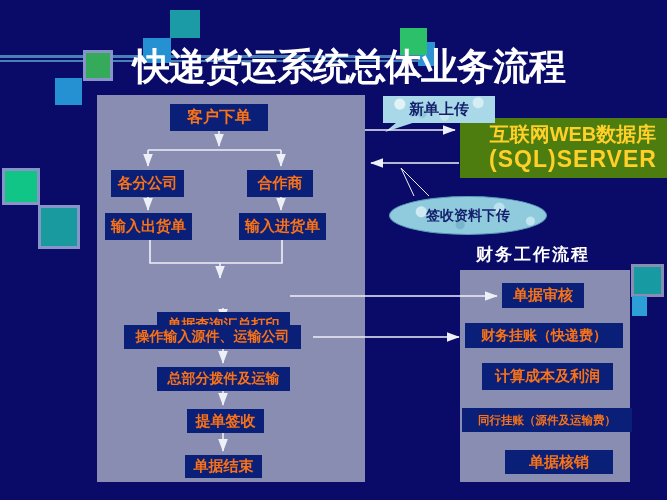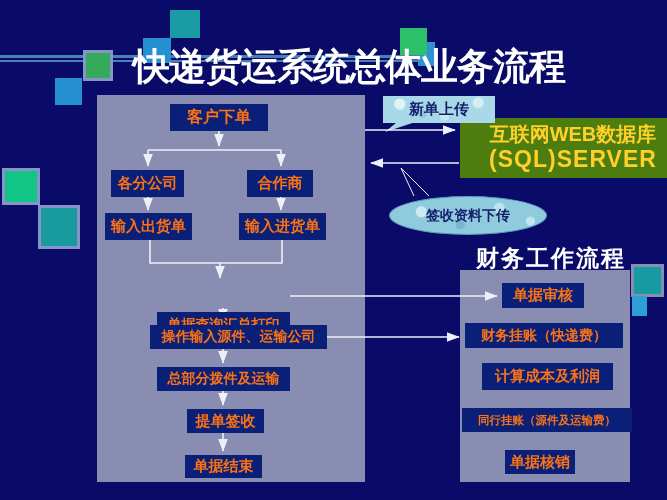--- a/index.html
+++ b/index.html
@@ -40,29 +40,29 @@
     position:absolute;z-index:5;background:#0a1f78;color:#f97316;font-weight:bold;
     display:flex;align-items:center;justify-content:center;text-align:center;
     font-size:15px;white-space:nowrap;
   }
   .b1{left:170px;top:104px;width:98px;height:27px;font-size:16px;}
   .b2{left:111px;top:170px;width:73px;height:27px;}
   .b3{left:247px;top:170px;width:66px;height:27px;}
   .b4{left:105px;top:213px;width:87px;height:27px;}
   .b5{left:239px;top:213px;width:87px;height:27px;}
   .b6{left:157px;top:282px;width:133px;height:26px;font-size:14px;margin-top:30px;}
-  .b7{left:150px;top:325px;width:177px;height:24px;font-size:14px;text-align:center;}
+  .b7{left:124px;top:325px;width:177px;height:24px;font-size:14px;text-align:center;}
   .b8{left:157px;top:367px;width:133px;height:24px;font-size:14px;}
   .b9{left:187px;top:409px;width:77px;height:24px;}
   .b10{left:185px;top:455px;width:77px;height:23px;}
   .r1{left:502px;top:283px;width:82px;height:25px;}
   .r2{left:465px;top:323px;width:158px;height:25px;font-size:14px;}
   .r3{left:482px;top:363px;width:131px;height:27px;font-family:Liberation Serif, serif;}
   .r4{left:462px;top:408px;width:170px;height:24px;font-size:11.5px;}
-  .r5{left:505px;top:450px;width:70px;height:24px;}
+  .r5{left:505px;top:450px;width:108px;height:24px;}
   
   .server-box{
     position:absolute;left:460px;top:118px;width:198px;height:60px;z-index:3;
     background:#4d7c0f;display:flex;flex-direction:column;align-items:center;justify-content:center;
     color:#ffd028;font-weight:bold;line-height:1.2;padding-left:14px;
   }
   .server-box .ln1{font-size:20px;}
   .server-box .ln2{font-size:23px;letter-spacing:1px;}
   
   .callout{
@@ -86,21 +86,21 @@
       radial-gradient(circle at 70% 30%, #bce2ee 0 5px, rgba(0,0,0,0) 6px),
       radial-gradient(circle at 45% 75%, #77b6cc 0 4px, rgba(0,0,0,0) 5px),
       radial-gradient(circle at 90% 65%, #c2e5ef 0 4px, rgba(0,0,0,0) 5px);
     border:1px solid #5a9ab8;
     display:flex;align-items:center;justify-content:center;
     color:#15216e;font-weight:bold;font-size:14px;
   }
   
   .finance-title{
     position:absolute;left:476px;top:243px;z-index:3;
-    color:#ffffff;font-size:23px;font-weight:bold;letter-spacing:2px;white-space:nowrap;font-family:Liberation Mono, monospace;
+    color:#ffffff;font-size:17px;font-weight:bold;letter-spacing:2px;white-space:nowrap;font-family:Liberation Mono, monospace;
   }
 </style>
 </head>
 <body>
 
 <div class="slide">
 
   <div class="accent-line l1"></div>
   <div class="accent-line l2"></div>
 

